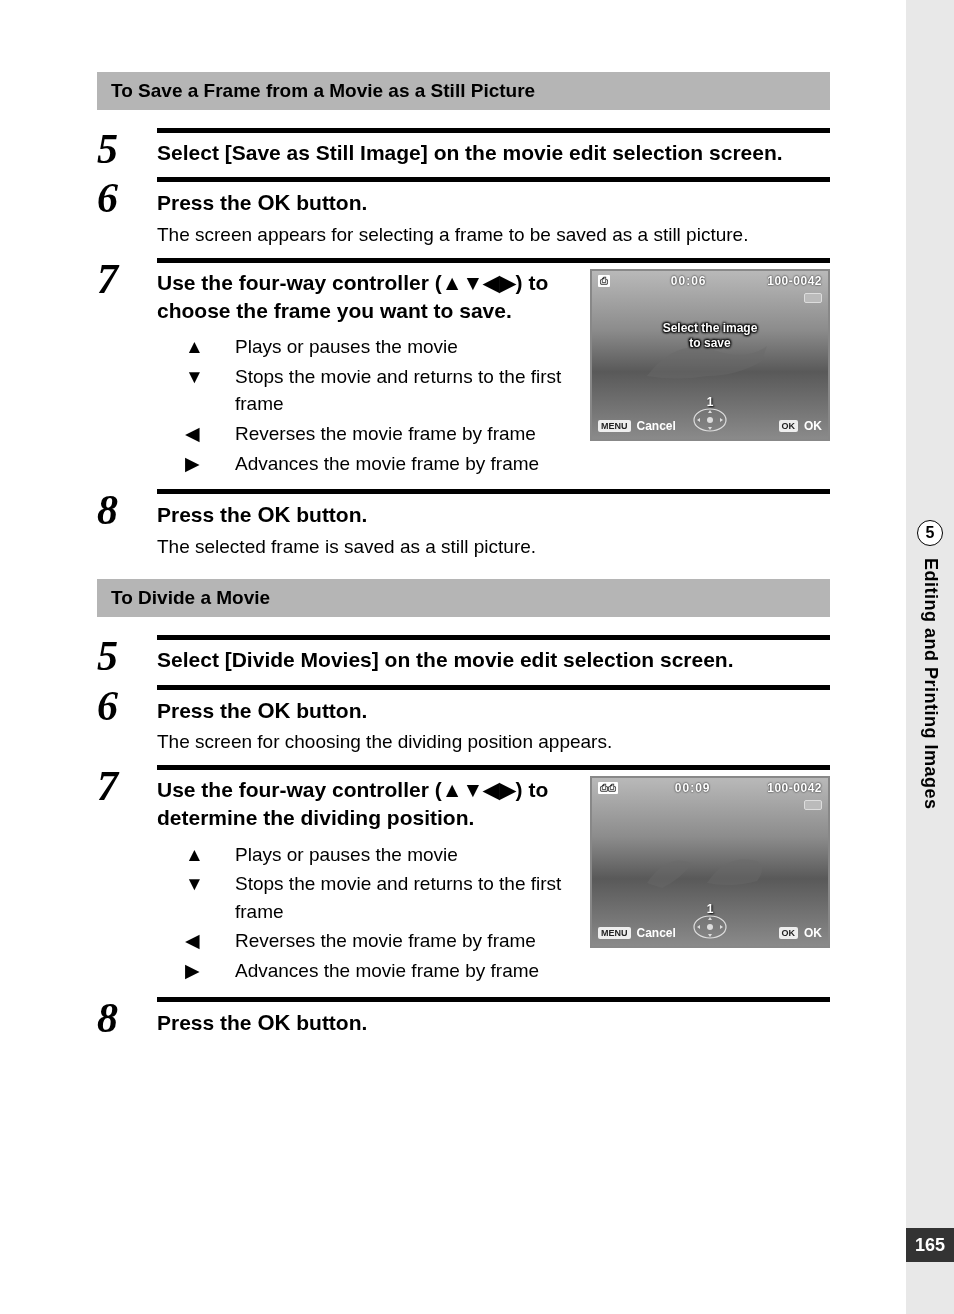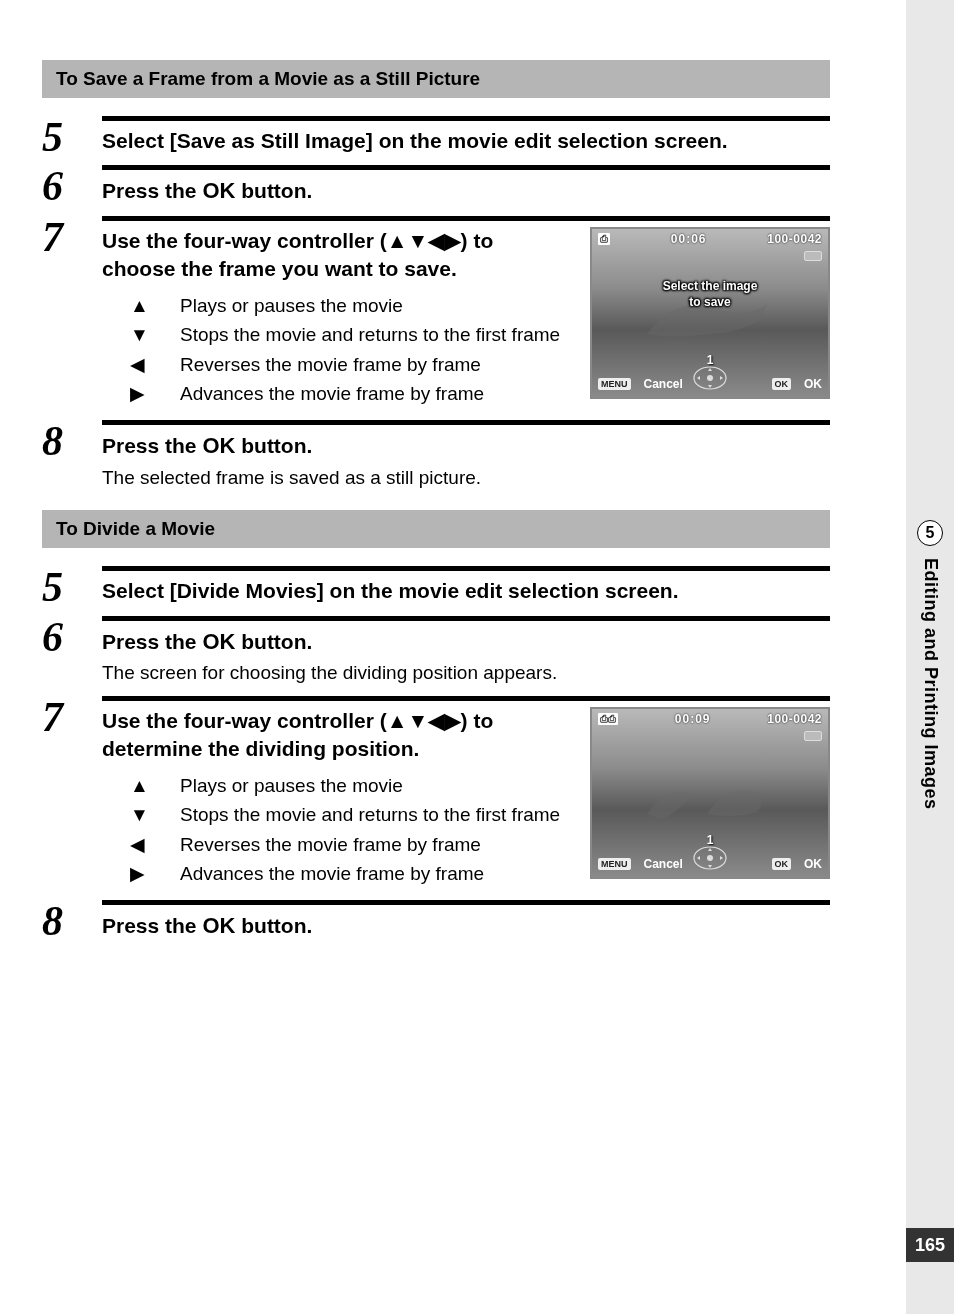--- a/index.html
+++ b/index.html
@@ -5,22 +5,23 @@
   * { box-sizing: border-box; margin: 0; padding: 0; }
   body {
     font-family: Arial, Helvetica, sans-serif;
     background: #fff;
     width: 954px;
     height: 1314px;
     position: relative;
     color: #000;
   }
   .page {
-    padding: 40px 60px 40px 42px;
+    padding: 40px 60px 40px 97px;
     width: 890px;
+    margin-top: 12px;
   }
   .section-header {
     background: #b5b5b5;
     padding: 8px 14px;
     font-weight: bold;
     font-size: 19px;
     margin-top: 20px;
     margin-bottom: 18px;
   }
   .step {
@@ -143,21 +144,21 @@
     font-weight: bold;
     text-shadow: 1px 1px 2px #000;
   }
   .lcd-bl, .lcd-br {
     position: absolute;
     bottom: 6px;
     font-size: 12px;
     font-weight: bold;
     display: flex;
     align-items: center;
-    gap: 13px;
+    gap: 6px;
   }
   .lcd-bl { left: 6px; }
   .lcd-br { right: 6px; }
   .lcd-bl .tag, .lcd-br .tag {
     background: #eee;
     color: #222;
     font-size: 9px;
     padding: 1px 3px;
     border-radius: 2px;
   }
@@ -231,20 +232,21 @@
       <div class="step-title">Select [Save as Still Image] on the movie edit selection screen.</div>
     </div>
   </div>
 
   <div class="step">
     <div class="step-num">6</div>
     <div class="step-body">
       <div class="step-title">
         <span>Press the </span><span class="ok">OK</span><span> button.</span>
       </div>
+      <div class="step-desc">The screen appears for selecting a frame to be saved as a still picture.</div>
     </div>
   </div>
 
   <div class="step">
     <div class="step-num">7</div>
     <div class="step-body">
       <div class="step-row">
         <div class="step-text">
           <div class="step-title">Use the four-way controller (▲▼◀▶) to choose the frame you want to save.</div>
           <div class="ctrl-list">

